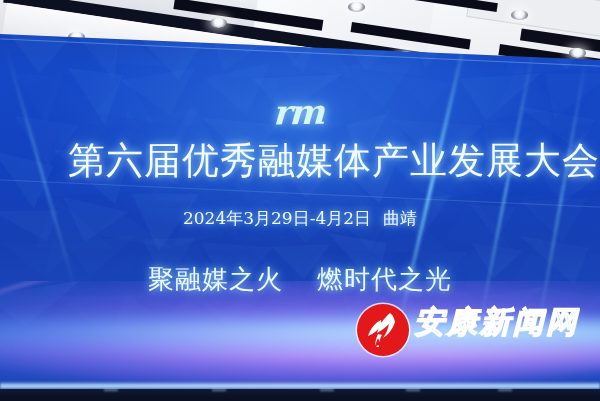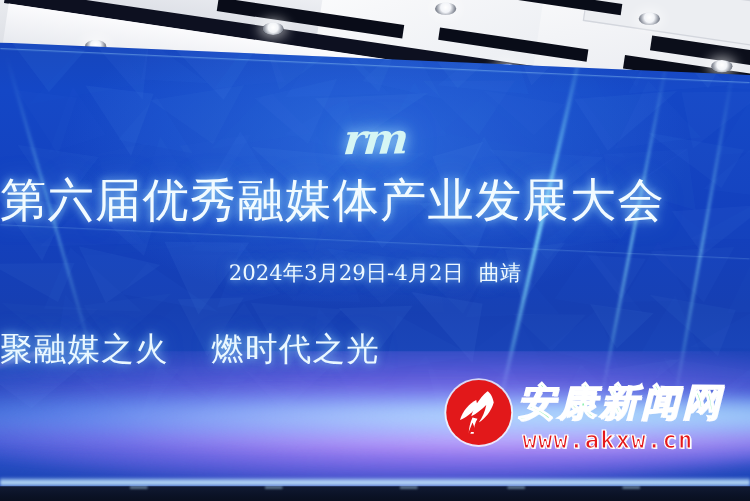--- a/index.html
+++ b/index.html
@@ -119,38 +119,38 @@
   .rm-logo{
     position:absolute;left:0;right:0;top:92px;text-align:center;
     font-family:"DejaVu Serif",serif;
     font-style:italic;font-weight:700;font-size:34px;letter-spacing:-2px;
     color:#d6f6f4;
     text-shadow:0 0 10px rgba(190,250,255,.75),0 0 22px rgba(120,200,255,.5);
     transform:skewX(-6deg) rotate(-1deg);
   }
 
   .main-title{
-    position:absolute;left:0;right:0;top:136px;text-align:left;
+    position:absolute;left:0;right:0;top:136px;text-align:right;
     font-family:"DejaVu Serif","Liberation Serif",serif;
     font-size:37px;font-weight:400;color:#f2fbff;letter-spacing:1px;
     text-shadow:0 0 7px rgba(180,240,255,.85),0 0 18px rgba(110,190,255,.55);
     white-space:nowrap;
   }
 
   .date-row{
     position:absolute;left:0;right:0;top:207px;text-align:center;
     font-family:"DejaVu Serif","Liberation Serif",serif;
     font-size:17px;color:#eef9ff;letter-spacing:0px;
     text-shadow:0 0 6px rgba(170,235,255,.8),0 0 14px rgba(100,180,255,.45);
     white-space:nowrap;
   }
   .date-row .place{display:inline-block;margin-left:12px;}
 
   .slogan{
-    position:absolute;left:0;right:0;top:262px;
+    position:absolute;left:0;right:0;top:262px;text-align:center;
     font-family:"DejaVu Serif","Liberation Serif",serif;
     font-size:26px;color:#eaf8ff;letter-spacing:1px;
     text-shadow:0 0 7px rgba(175,238,255,.85),0 0 16px rgba(105,185,255,.5);
     white-space:nowrap;
   }
   .slogan .part2{display:inline-block;margin-left:34px;}
 
   
   .watermark{position:absolute;left:352px;top:300px;width:248px;height:72px;}
   .wm-circle{
@@ -381,16 +381,15 @@
 
   <div class="watermark">
     <div class="wm-circle"></div>
     <svg class="wm-bird" viewBox="0 0 52 52">
       <path d="M33 9 C26 15 22 22 20 29 C24 27 28 24 32 20 C31 25 29 30 26 34 C31 31 36 25 38 18 C37 13 35 10 33 9 Z" fill="#ffffff"></path>
       <path d="M24 16 C18 19 13 25 11 32 C16 30 21 26 25 21 Z" fill="#ffffff"></path>
       <path d="M21 30 C19 34 18 39 18 43 L22 43 C22 38 23 34 25 31 Z" fill="#ffffff"></path>
       <path d="M17 44 L21 34 L25 44 L23 44 L22.2 41.6 L19.8 41.6 L19 44 Z" fill="#e2181a"></path>
     </svg>
     <div class="wm-name">安康新闻网</div>
-    <div class="wm-url">www.akxw.cn</div>
   </div>
 
 </div>
 
 </body></html>

